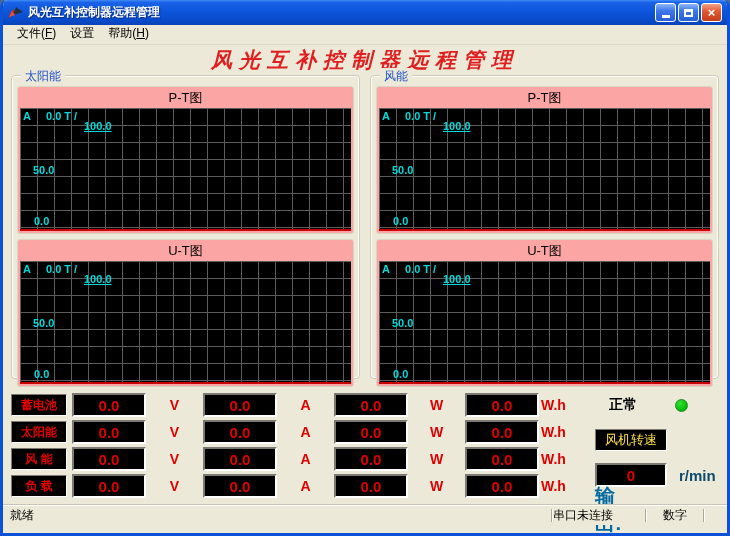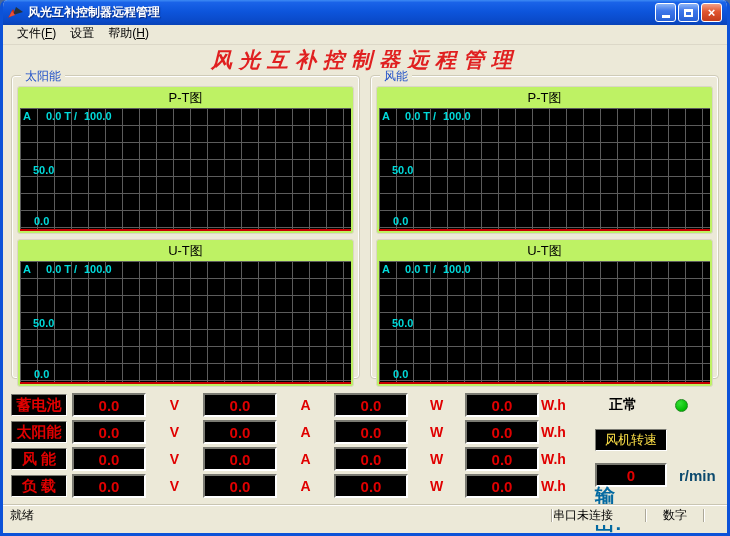--- a/index.html
+++ b/index.html
@@ -33,40 +33,40 @@
   
   .header-title{height:28px;line-height:30px;text-align:center;
     font-family:"DejaVu Serif",serif;font-style:italic;font-weight:bold;
     font-size:21px;letter-spacing:7px;color:#E02020;}
   
   .groups{display:flex;gap:10px;padding:2px 8px 0 8px;height:306px;box-sizing:border-box;}
   .groupbox{flex:1;position:relative;border:1px solid #CFCBB8;border-radius:4px;
     box-shadow:inset 0 0 0 1px #fff;padding:10px 5px 5px 5px;box-sizing:border-box;}
   .group-label{position:absolute;top:-8px;left:9px;background:#ECE9D8;padding:0 4px;
     font-size:12px;color:#2050C8;}
-  .chart-panel{background:#bef264;border:1px solid #DAD6C6;border-radius:3px;padding:1px 2px 2px 2px;
+  .chart-panel{background:#fca5a5;border:1px solid #DAD6C6;border-radius:3px;padding:1px 2px 2px 2px;
     margin-bottom:5px;}
   .chart-title{text-align:center;font-size:13px;height:20px;line-height:20px;color:#000;}
   .chart{position:relative;height:123px;background-color:#000;
     background-image:linear-gradient(#5C5C5C 1px,transparent 1px),
                      linear-gradient(90deg,#5C5C5C 1px,transparent 1px);
     background-size:17px 17px;overflow:hidden;}
   .c-lbl{position:absolute;color:#00DADA;font-size:11px;font-weight:bold;white-space:nowrap;}
   .c-a{left:3px;top:2px;}
   .c-scale{left:26px;top:2px;}
-  .c-max{left:64px;top:2px;}
+  .c-max{left:64px;top:12px;text-decoration:underline;}
   .c-mid{left:13px;top:56px;}
   .c-min{left:14px;bottom:4px;}
   .c-redline{position:absolute;left:0;right:0;bottom:0;height:2px;background:#C80000;}
   
   .panel{display:flex;margin:14px 8px 0 8px;}
   .readings{display:grid;grid-template-rows:repeat(4,24px);row-gap:3px;width:580px;}
   .r-row{display:flex;align-items:center;}
   .lblbox{width:56px;height:22px;box-sizing:border-box;background:#000;color:#E00000;
-    font-size:15px;font-weight:bold;display:flex;align-items:center;justify-content:center;
+    font-size:12px;font-weight:bold;display:flex;align-items:center;justify-content:center;
     border:1px solid;border-color:#7a7a72 #fff #fff #7a7a72;margin-right:5px;white-space:nowrap;}
   .valbox{width:74px;height:24px;box-sizing:border-box;background:#000;color:#E00000;
     font-size:15px;font-weight:bold;display:flex;align-items:center;justify-content:center;
     border:2px solid;border-color:#7a7a72 #fff #fff #7a7a72;}
   .unit{color:#E00000;font-size:14px;font-weight:bold;width:57px;text-align:center;}
   .unit-wh{width:46px;text-align:left;padding-left:2px;box-sizing:border-box;}
   
   .sidecol{display:grid;grid-template-rows:repeat(4,24px);row-gap:11px;flex:1;padding-left:4px;}
   .s-row{display:flex;align-items:center;}
   .normal-label{font-size:14px;font-weight:bold;color:#000;margin-left:14px;}

